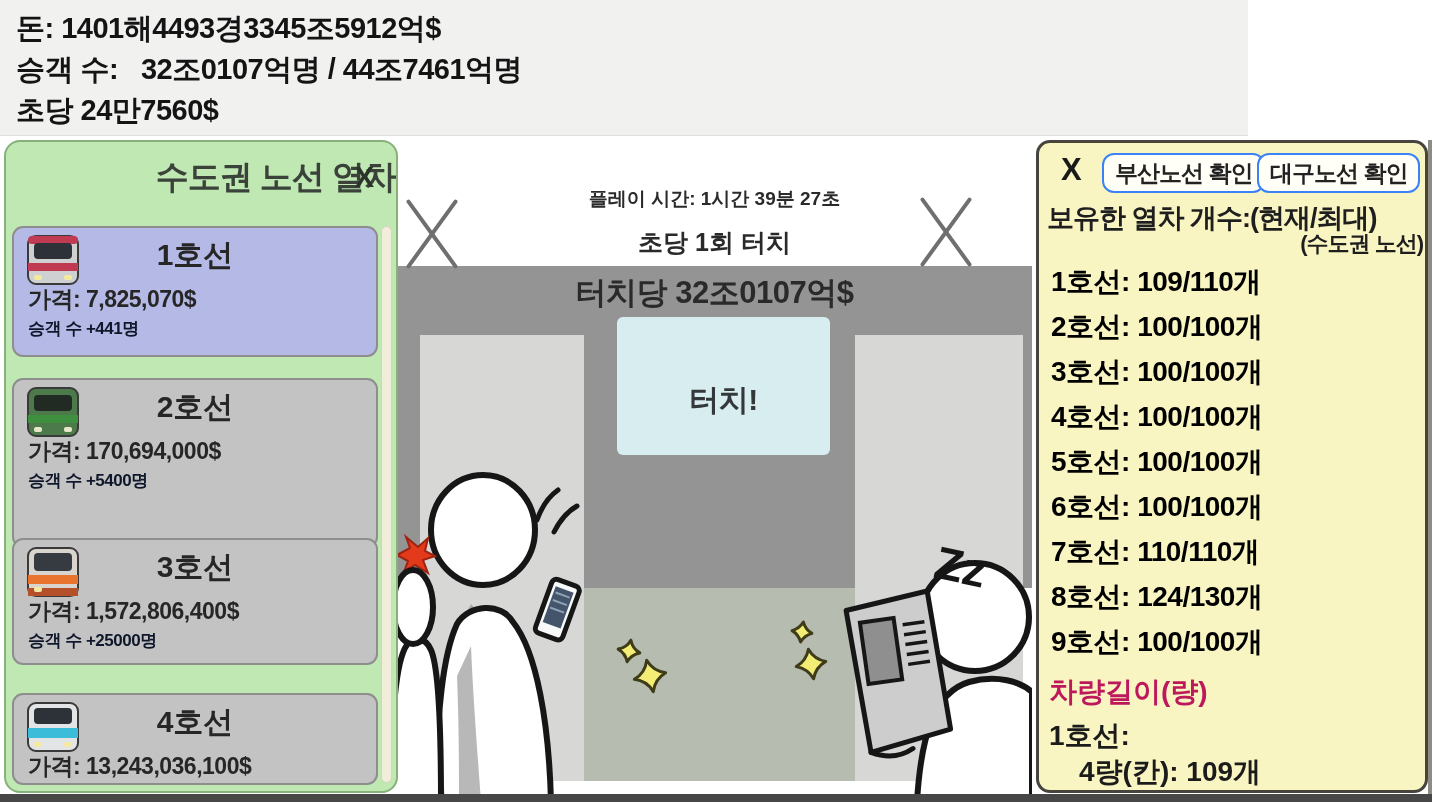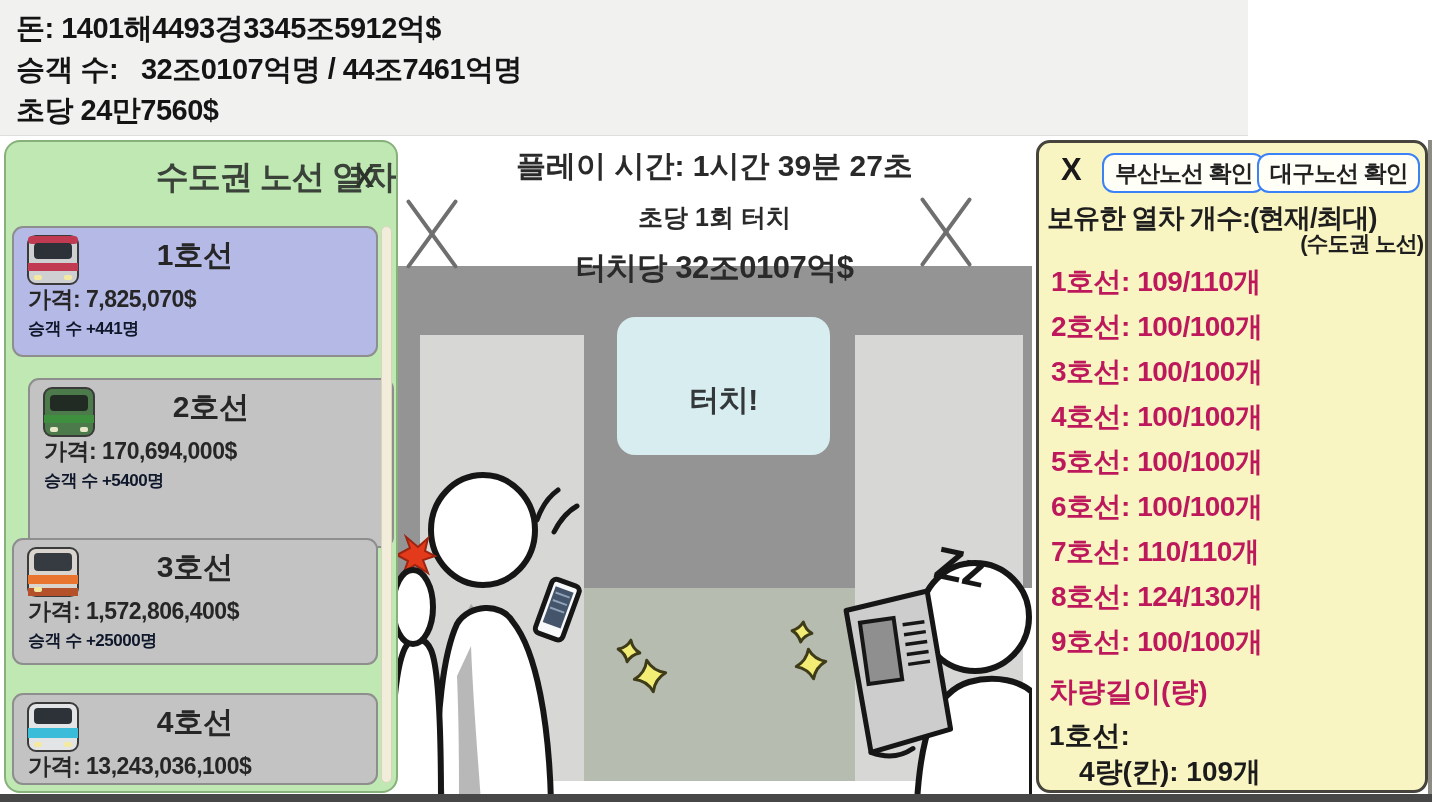--- a/index.html
+++ b/index.html
@@ -13,69 +13,69 @@
   .stat-line{white-space:pre;font-size:29px;line-height:41px;letter-spacing:-.5px;color:#141414;}
 
   
   .stage{position:absolute;left:397px;top:136px;width:635px;height:666px;background:#ffffff;overflow:hidden;}
   .wall{position:absolute;left:0;top:130px;width:635px;height:322px;background:#949494;}
   .pillar{position:absolute;top:199px;height:446px;background:#d7d7d6;}
   .pillar.left{left:23px;width:164px;}
   .pillar.right{left:458px;width:168px;}
   .floor{position:absolute;left:187px;top:452px;width:271px;height:193px;background:#b6bcb0;}
   .stage-info{position:absolute;left:0;top:10px;width:100%;text-align:center;color:#2a2a2a;}
-  .play-time{font-size:30px;}
+  .play-time{font-size:19px;margin-top:40px;}
   .touch-rate{font-size:25px;margin-top:14px;}
   .per-touch{font-size:31px;margin-top:13px;letter-spacing:-.5px;}
   .x-mark{position:absolute;width:52px;height:70px;}
   .x-mark.left{left:9px;top:63px;}
   .x-mark.right{left:523px;top:61px;}
   .x-mark i{position:absolute;left:50%;top:50%;width:4px;height:84px;background:#6f6f6f;border-radius:2px;}
   .x-mark i.a{transform:translate(-50%,-50%) rotate(36deg);}
   .x-mark i.b{transform:translate(-50%,-50%) rotate(-36deg);}
   .touch-btn{position:absolute;left:220px;top:181px;width:213px;height:138px;background:#d8edf0;
-             border:none;border-radius:18px;font-family:inherit;font-weight:700;font-size:30px;color:#33383a;
+             border:none;border-radius:6px;font-family:inherit;font-weight:700;font-size:30px;color:#33383a;
              text-align:center;padding-top:30px;cursor:pointer;display:block;letter-spacing:-.5px;}
   svg.scene{position:absolute;left:0;top:0;width:635px;height:666px;pointer-events:none;}
 
   
   .panel-left{position:absolute;left:4px;top:140px;width:394px;height:653px;background:#bfe8b3;
               border:2px solid #87b07b;border-radius:16px;overflow:hidden;}
   .panel-left .title{position:absolute;left:0;top:13px;width:100%;text-align:right;
                      font-size:33px;color:#3a423a;letter-spacing:-1px;}
   .panel-left .close-x{position:absolute;right:16px;top:18px;font-size:29px;color:#2c332b;
                        background:none;border:none;font-family:inherit;font-weight:700;cursor:pointer;}
   .train-card{position:absolute;left:6px;width:366px;border:2px solid #8e8e8e;border-radius:11px;
               background:#c3c3c3;overflow:hidden;cursor:pointer;}
   .train-card.selected{background:#b5b9e6;}
   .train-card .t-icon{position:absolute;left:12px;top:7px;width:54px;height:50px;}
   .train-card .t-name{position:absolute;left:0;top:7px;width:100%;text-align:center;font-size:30px;color:#262626;}
   .train-card .t-price{position:absolute;left:14px;top:56px;font-size:23px;color:#262626;letter-spacing:-.5px;}
   .train-card .t-pass{position:absolute;left:14px;top:89px;font-size:17px;color:#0f172a;letter-spacing:-.5px;}
   .card-0{top:84px;height:131px;}
-  .card-1{top:236px;height:170px;margin-left:16px;}
+  .card-1{top:236px;height:170px;}
   .card-2{top:396px;height:127px;}
   .card-3{top:551px;height:92px;}
   .scrollbar{position:absolute;right:4px;top:84px;width:11px;height:557px;background:#f2eddb;
              border:1px solid #d9d3ba;border-radius:6px;cursor:pointer;}
 
   
   .panel-right{position:absolute;left:1036px;top:140px;width:392px;height:653px;background:#f9f5c2;
                border:3px solid #46443c;border-radius:14px;overflow:hidden;}
   .panel-right .close-x{position:absolute;left:16px;top:8px;font-size:31px;color:#191919;
                         background:none;border:none;font-family:inherit;font-weight:700;cursor:pointer;}
   .check-btn{position:absolute;top:10px;height:40px;background:#fffef7;border:2px solid #3b82f6;
              border-radius:12px;font-family:inherit;font-weight:700;font-size:23px;color:#222;
              padding:0 11px;letter-spacing:-1px;cursor:pointer;}
   .btn-busan{left:63px;}
   .btn-daegu{left:218px;}
   .owned-title{position:absolute;left:8px;top:57px;font-size:27px;color:#1e1e1e;letter-spacing:-1px;}
   .owned-sub{position:absolute;right:2px;top:86px;font-size:22px;color:#1e1e1e;letter-spacing:-1px;}
   .owned-rows{position:absolute;left:12px;top:116px;}
-  .owned-row{font-size:28px;line-height:45px;color:#be185d;letter-spacing:-.5px;}
+  .owned-row{font-size:28px;line-height:45px;color:#000000;letter-spacing:-.5px;}
   .length-title{position:absolute;left:10px;top:530px;font-size:28px;color:#be185d;}
   .length-line{position:absolute;left:10px;top:574px;font-size:28px;color:#1b1b1b;}
   .length-value{position:absolute;left:40px;top:610px;font-size:28px;color:#1b1b1b;}
 
   
   .bottom-bar{position:absolute;left:0;top:794px;width:1432px;height:8px;background:#474747;}
   .right-strip{position:absolute;left:1428px;top:140px;width:4px;height:662px;background:#8d8c84;}
 </style>
 </head>
 <body>

